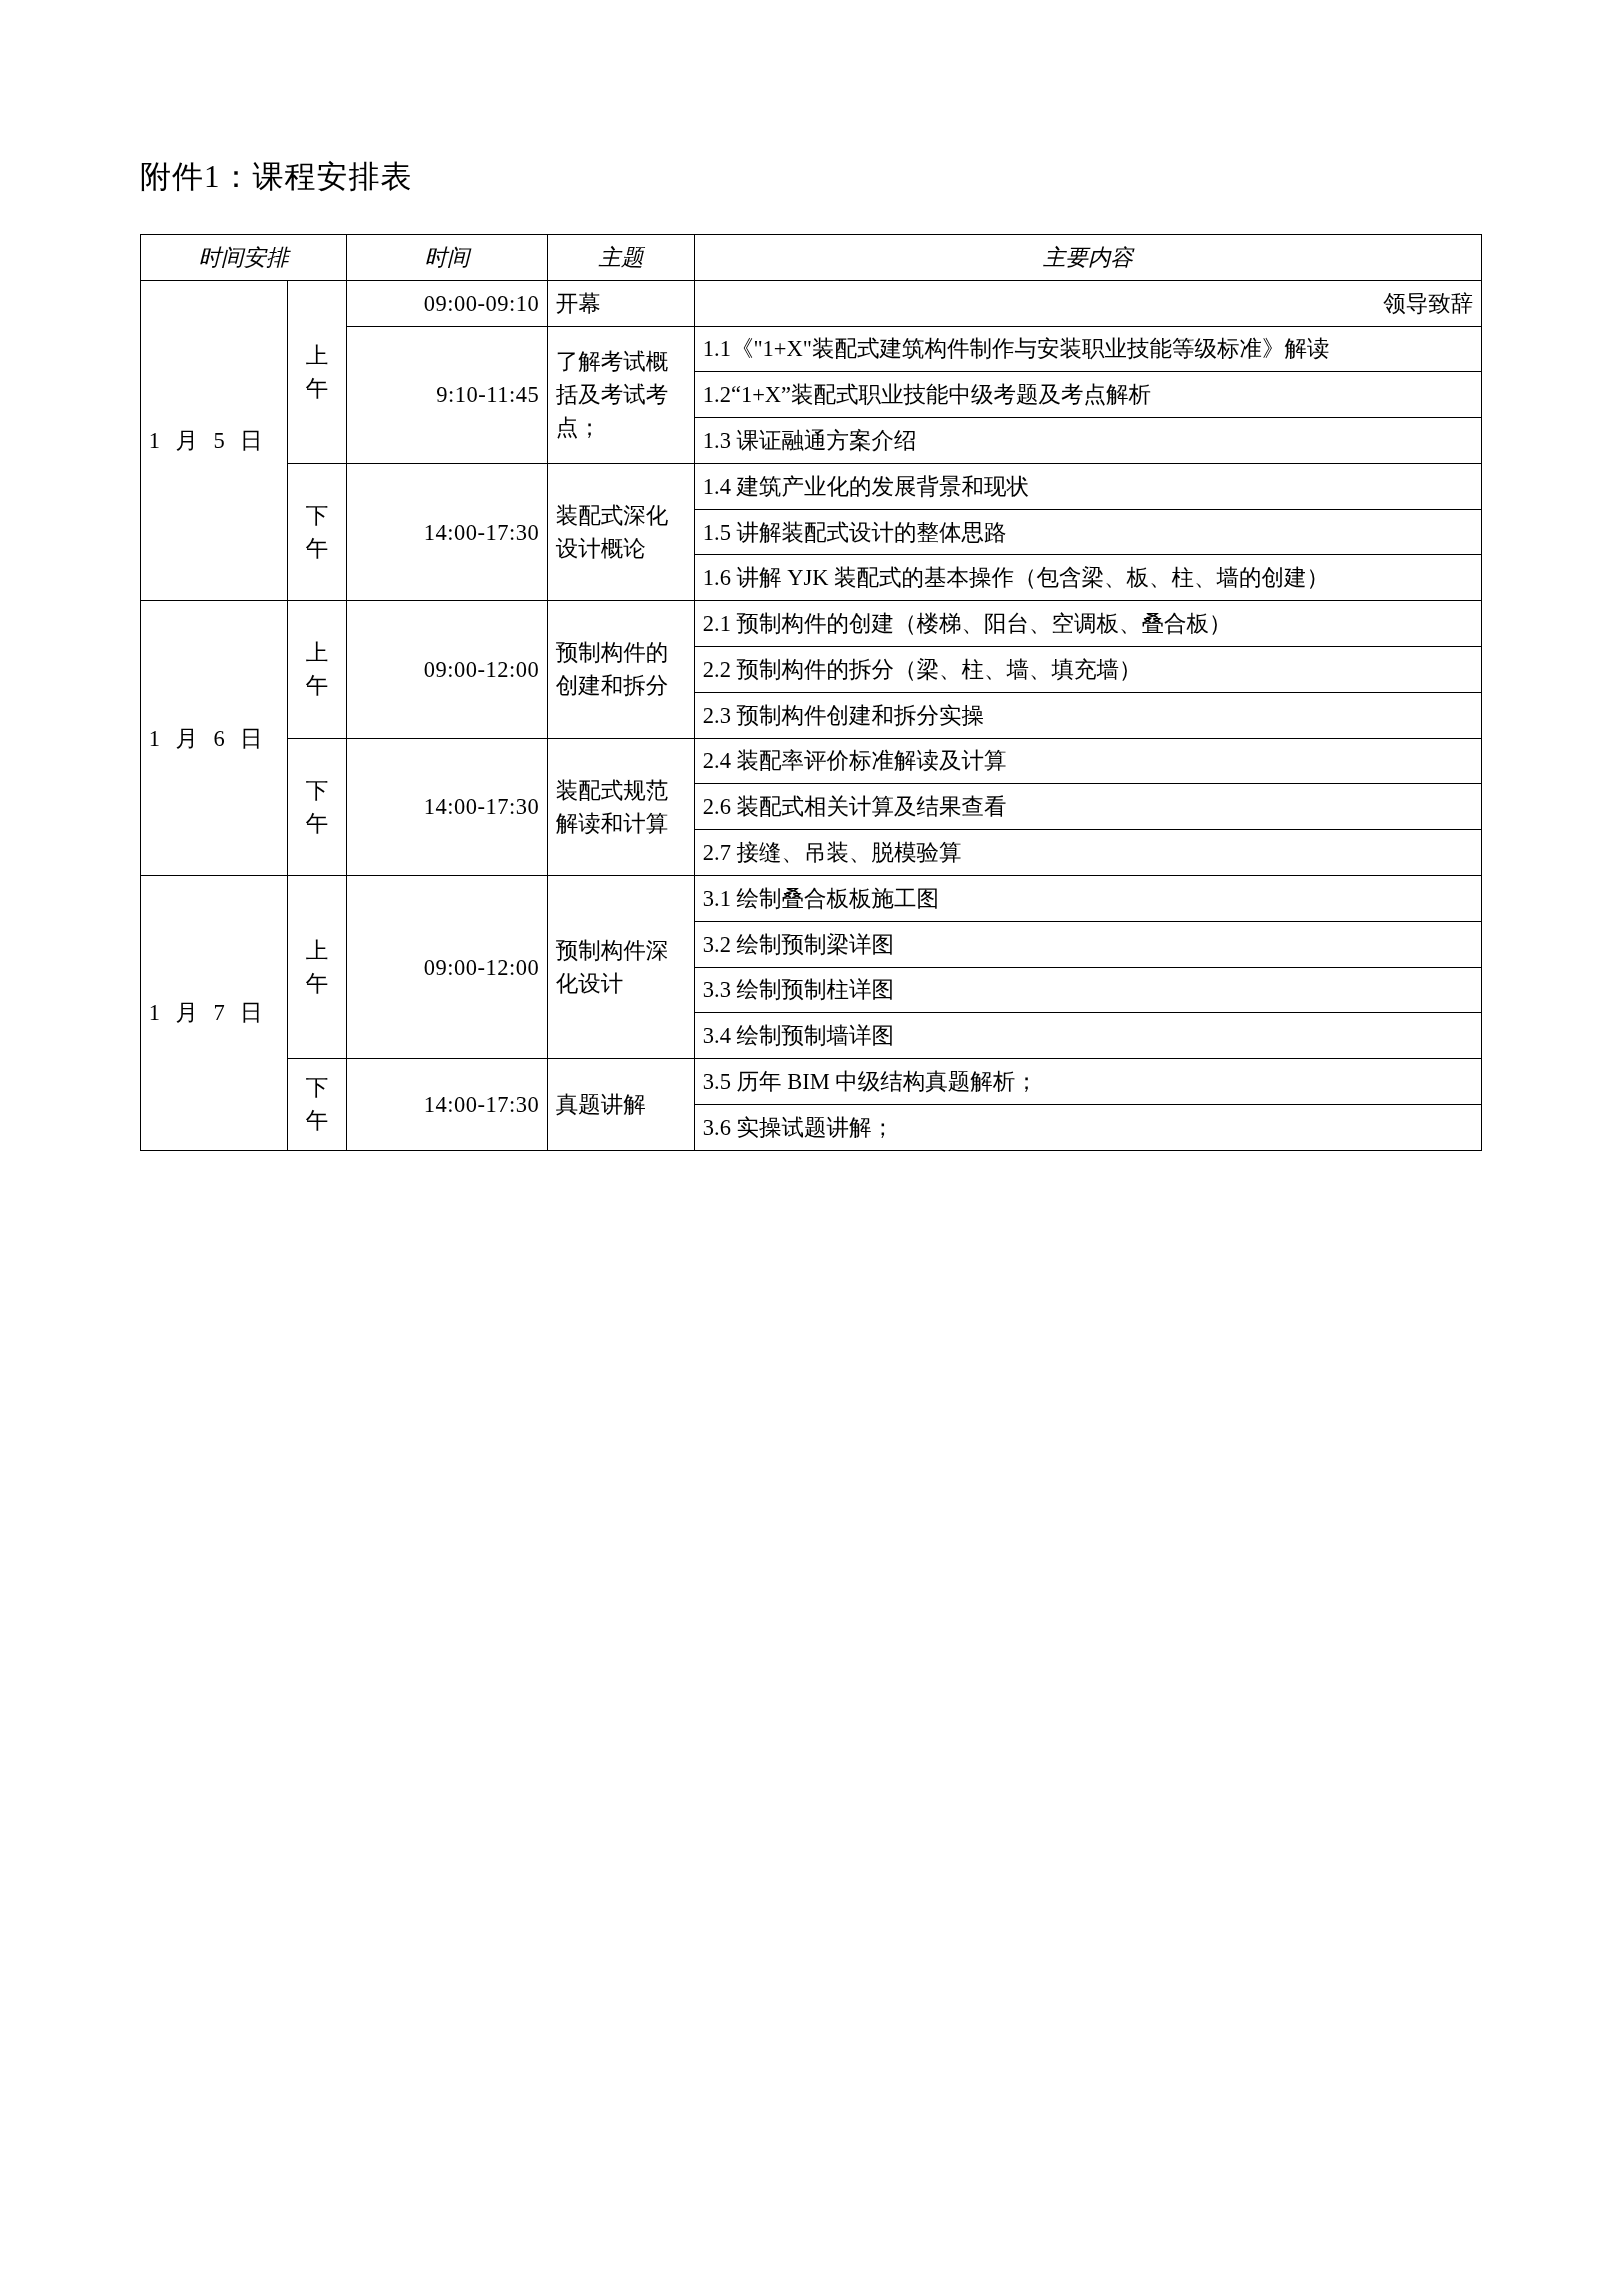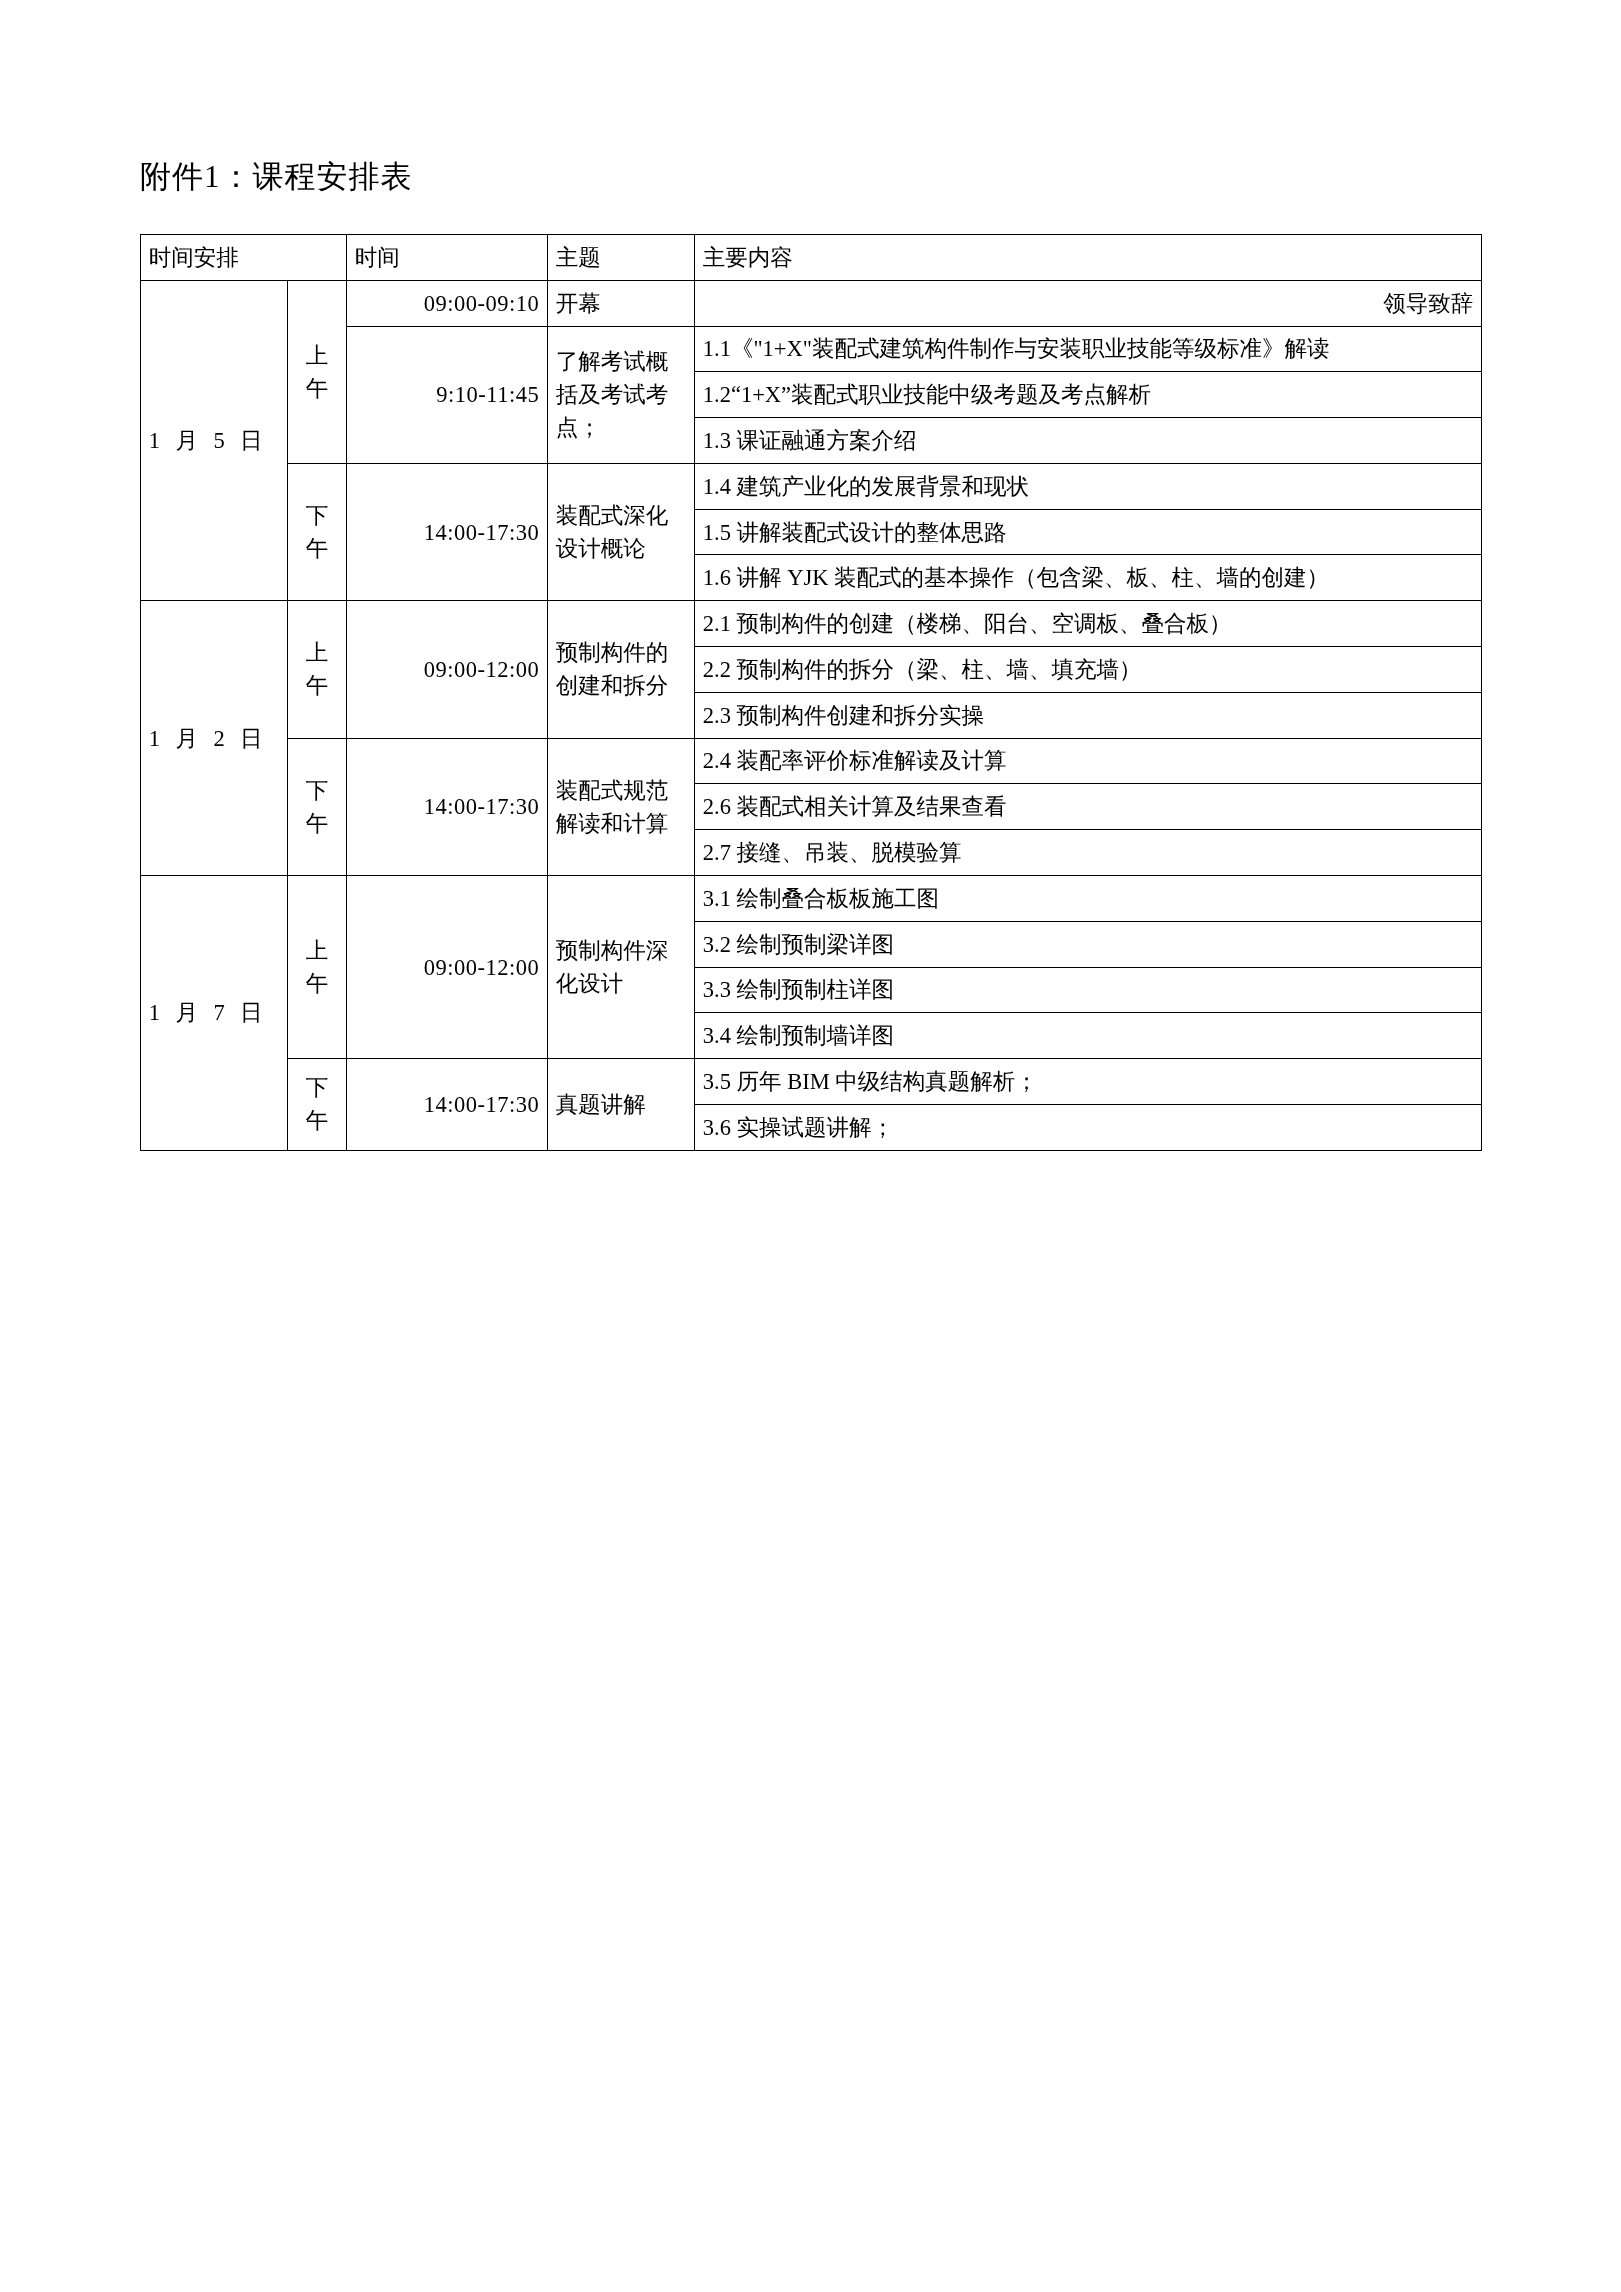--- a/index.html
+++ b/index.html
@@ -50,21 +50,21 @@
     line-height: 33px;
     font-family: "Liberation Serif", "DejaVu Serif", serif;
   }
   
   col.c-date   { width: 147px; }
   col.c-half   { width: 59px; }
   col.c-time   { width: 201px; }
   col.c-topic  { width: 147px; }
   col.c-content{ width: 787px; }
 
-  .th-cell { text-align: left; }
+  .th-cell { text-align: center; font-style: italic; }
 
   .date-cell {
     text-align: left;
     letter-spacing: 4.9px;
     padding-left: 3.9px;
   }
   .half-cell {
     text-align: center;
     padding: 3.9px 2px;
     line-height: 29px;
@@ -150,21 +150,21 @@
           </td>
           <td class="content-cell">1.4 建筑产业化的发展背景和现状</td>
         </tr>
         <tr>
           <td class="content-cell">1.5 讲解装配式设计的整体思路</td>
         </tr>
         <tr>
           <td class="content-cell">1.6 讲解 YJK 装配式的基本操作（包含梁、板、柱、墙的创建）</td>
         </tr>
         <tr>
-          <td class="date-cell" rowspan="6">1 月 2 日</td>
+          <td class="date-cell" rowspan="6">1 月 6 日</td>
           <td class="half-cell" rowspan="3">
             <span>上</span>
             <span>午</span>
           </td>
           <td class="time-cell" rowspan="3">09:00-12:00</td>
           <td class="topic-cell" rowspan="3">
             <div>预制构件的</div>
             <div>创建和拆分</div>
           </td>
           <td class="content-cell">2.1 预制构件的创建（楼梯、阳台、空调板、叠合板）</td>

